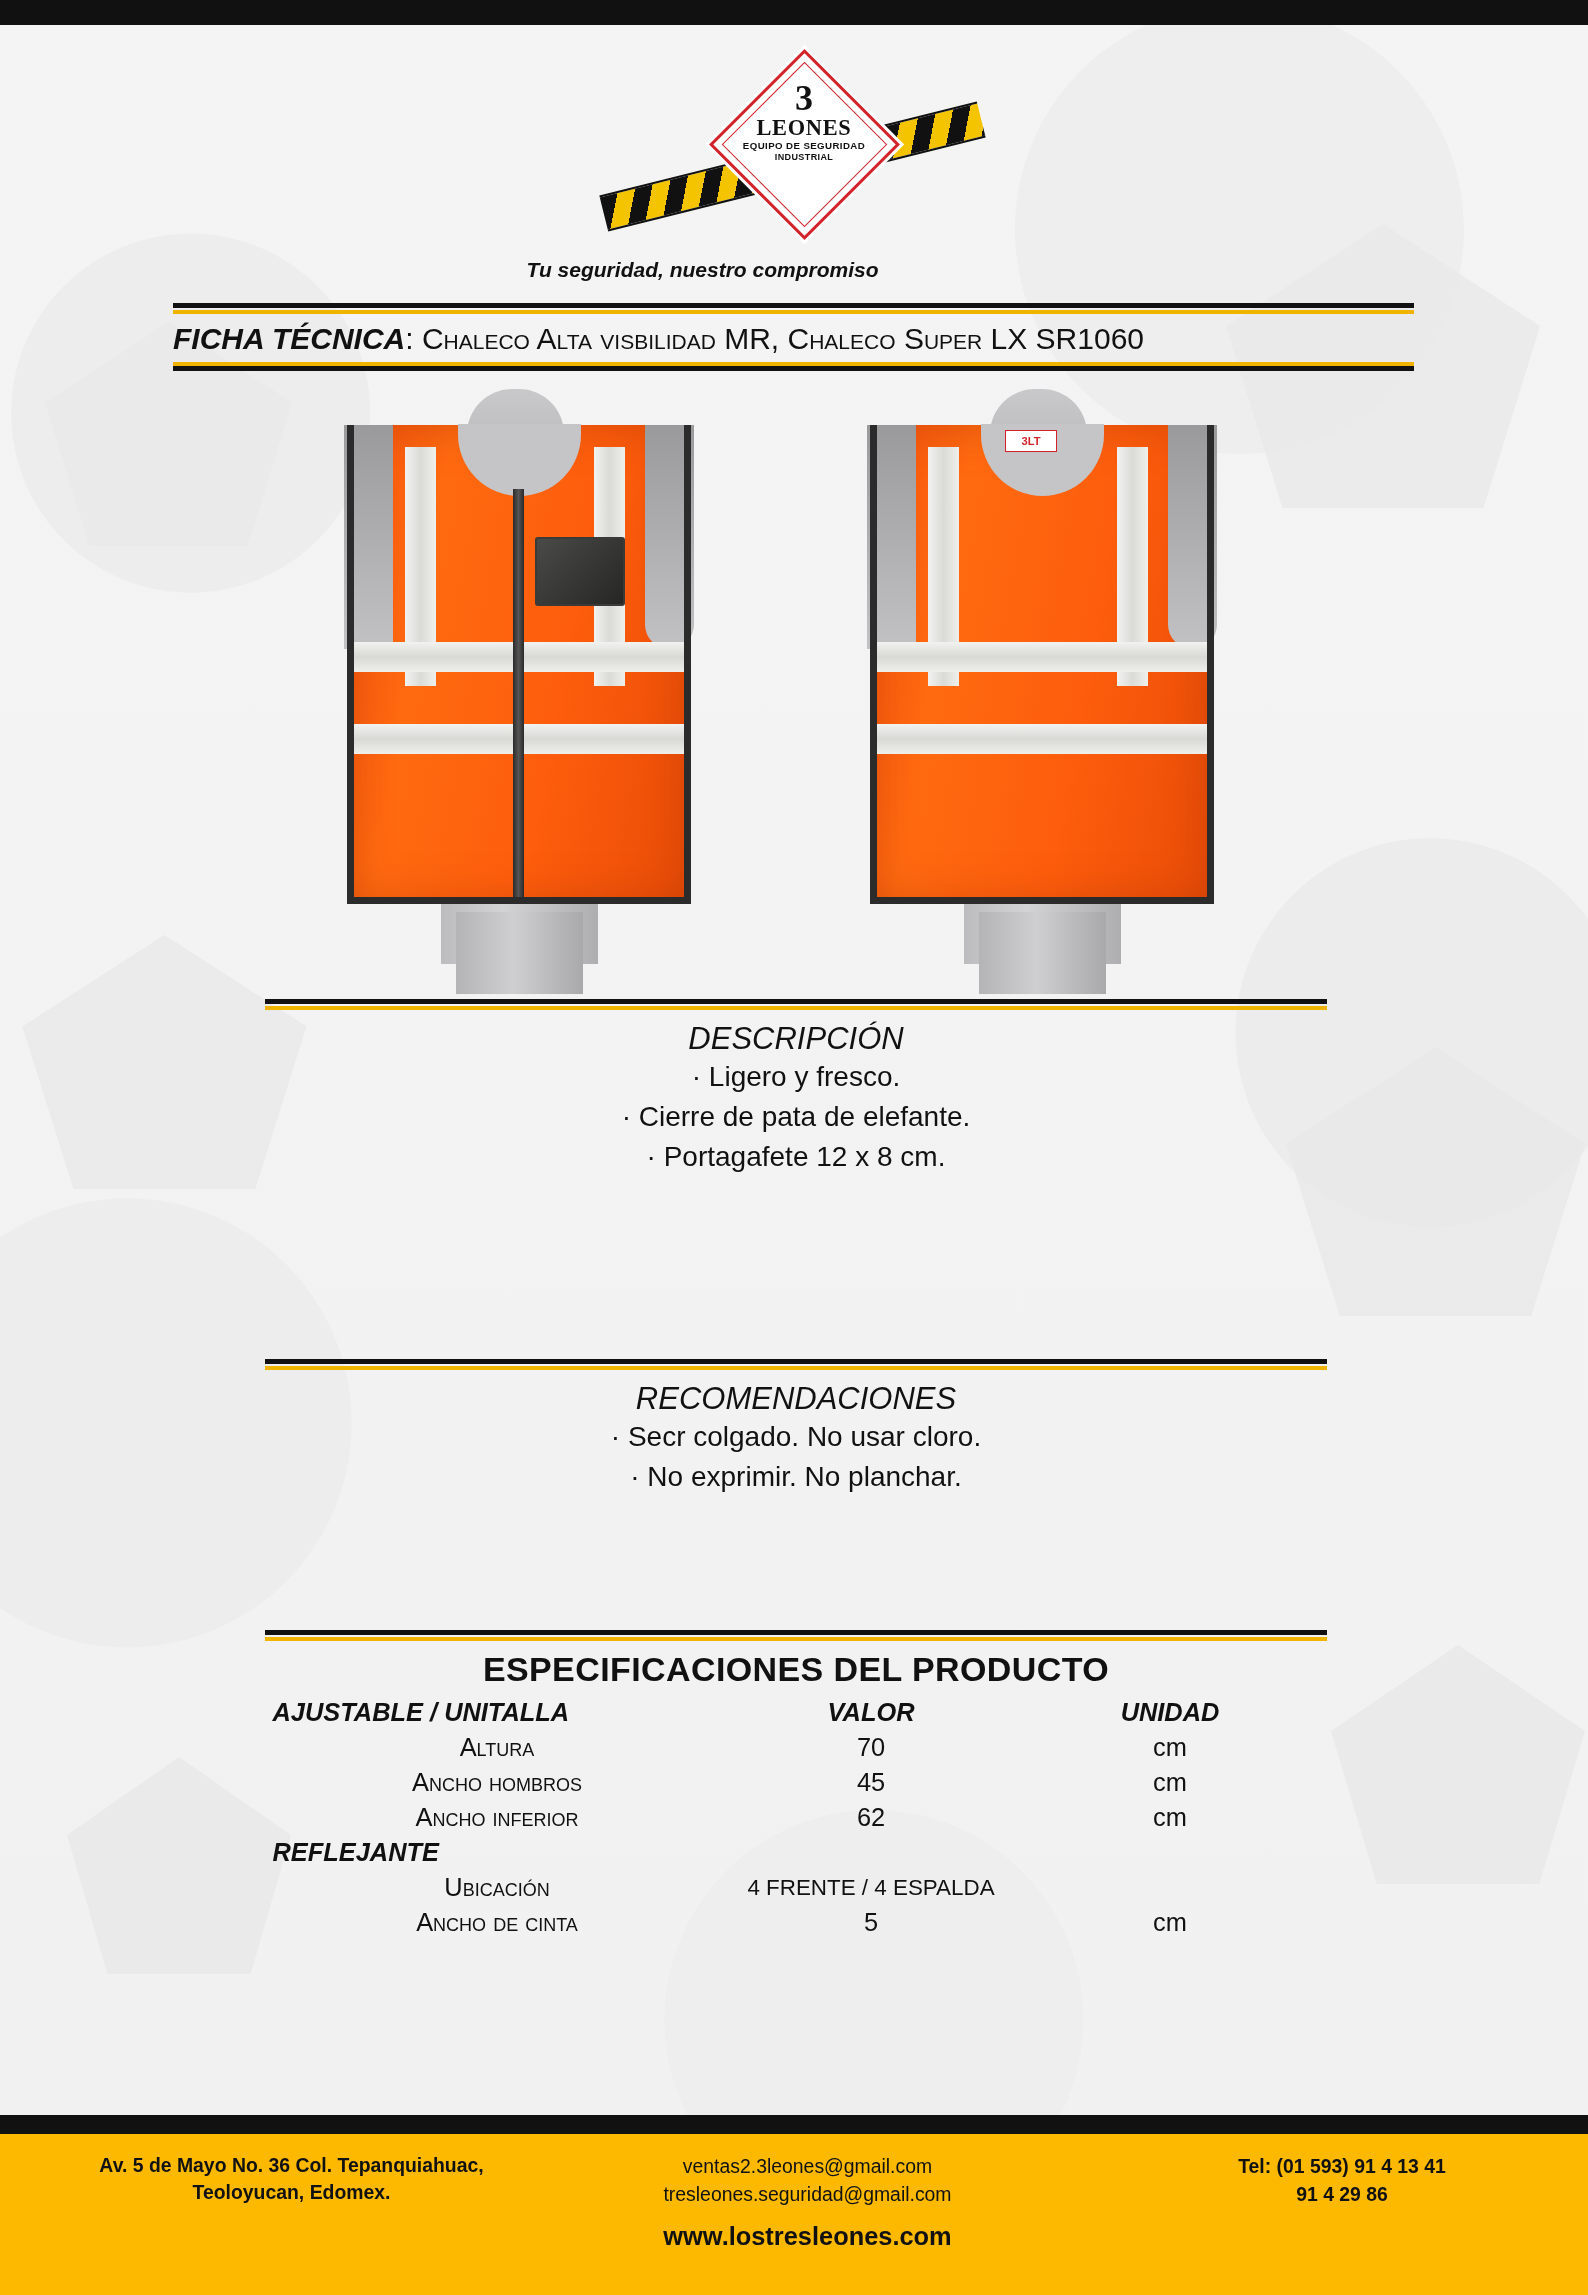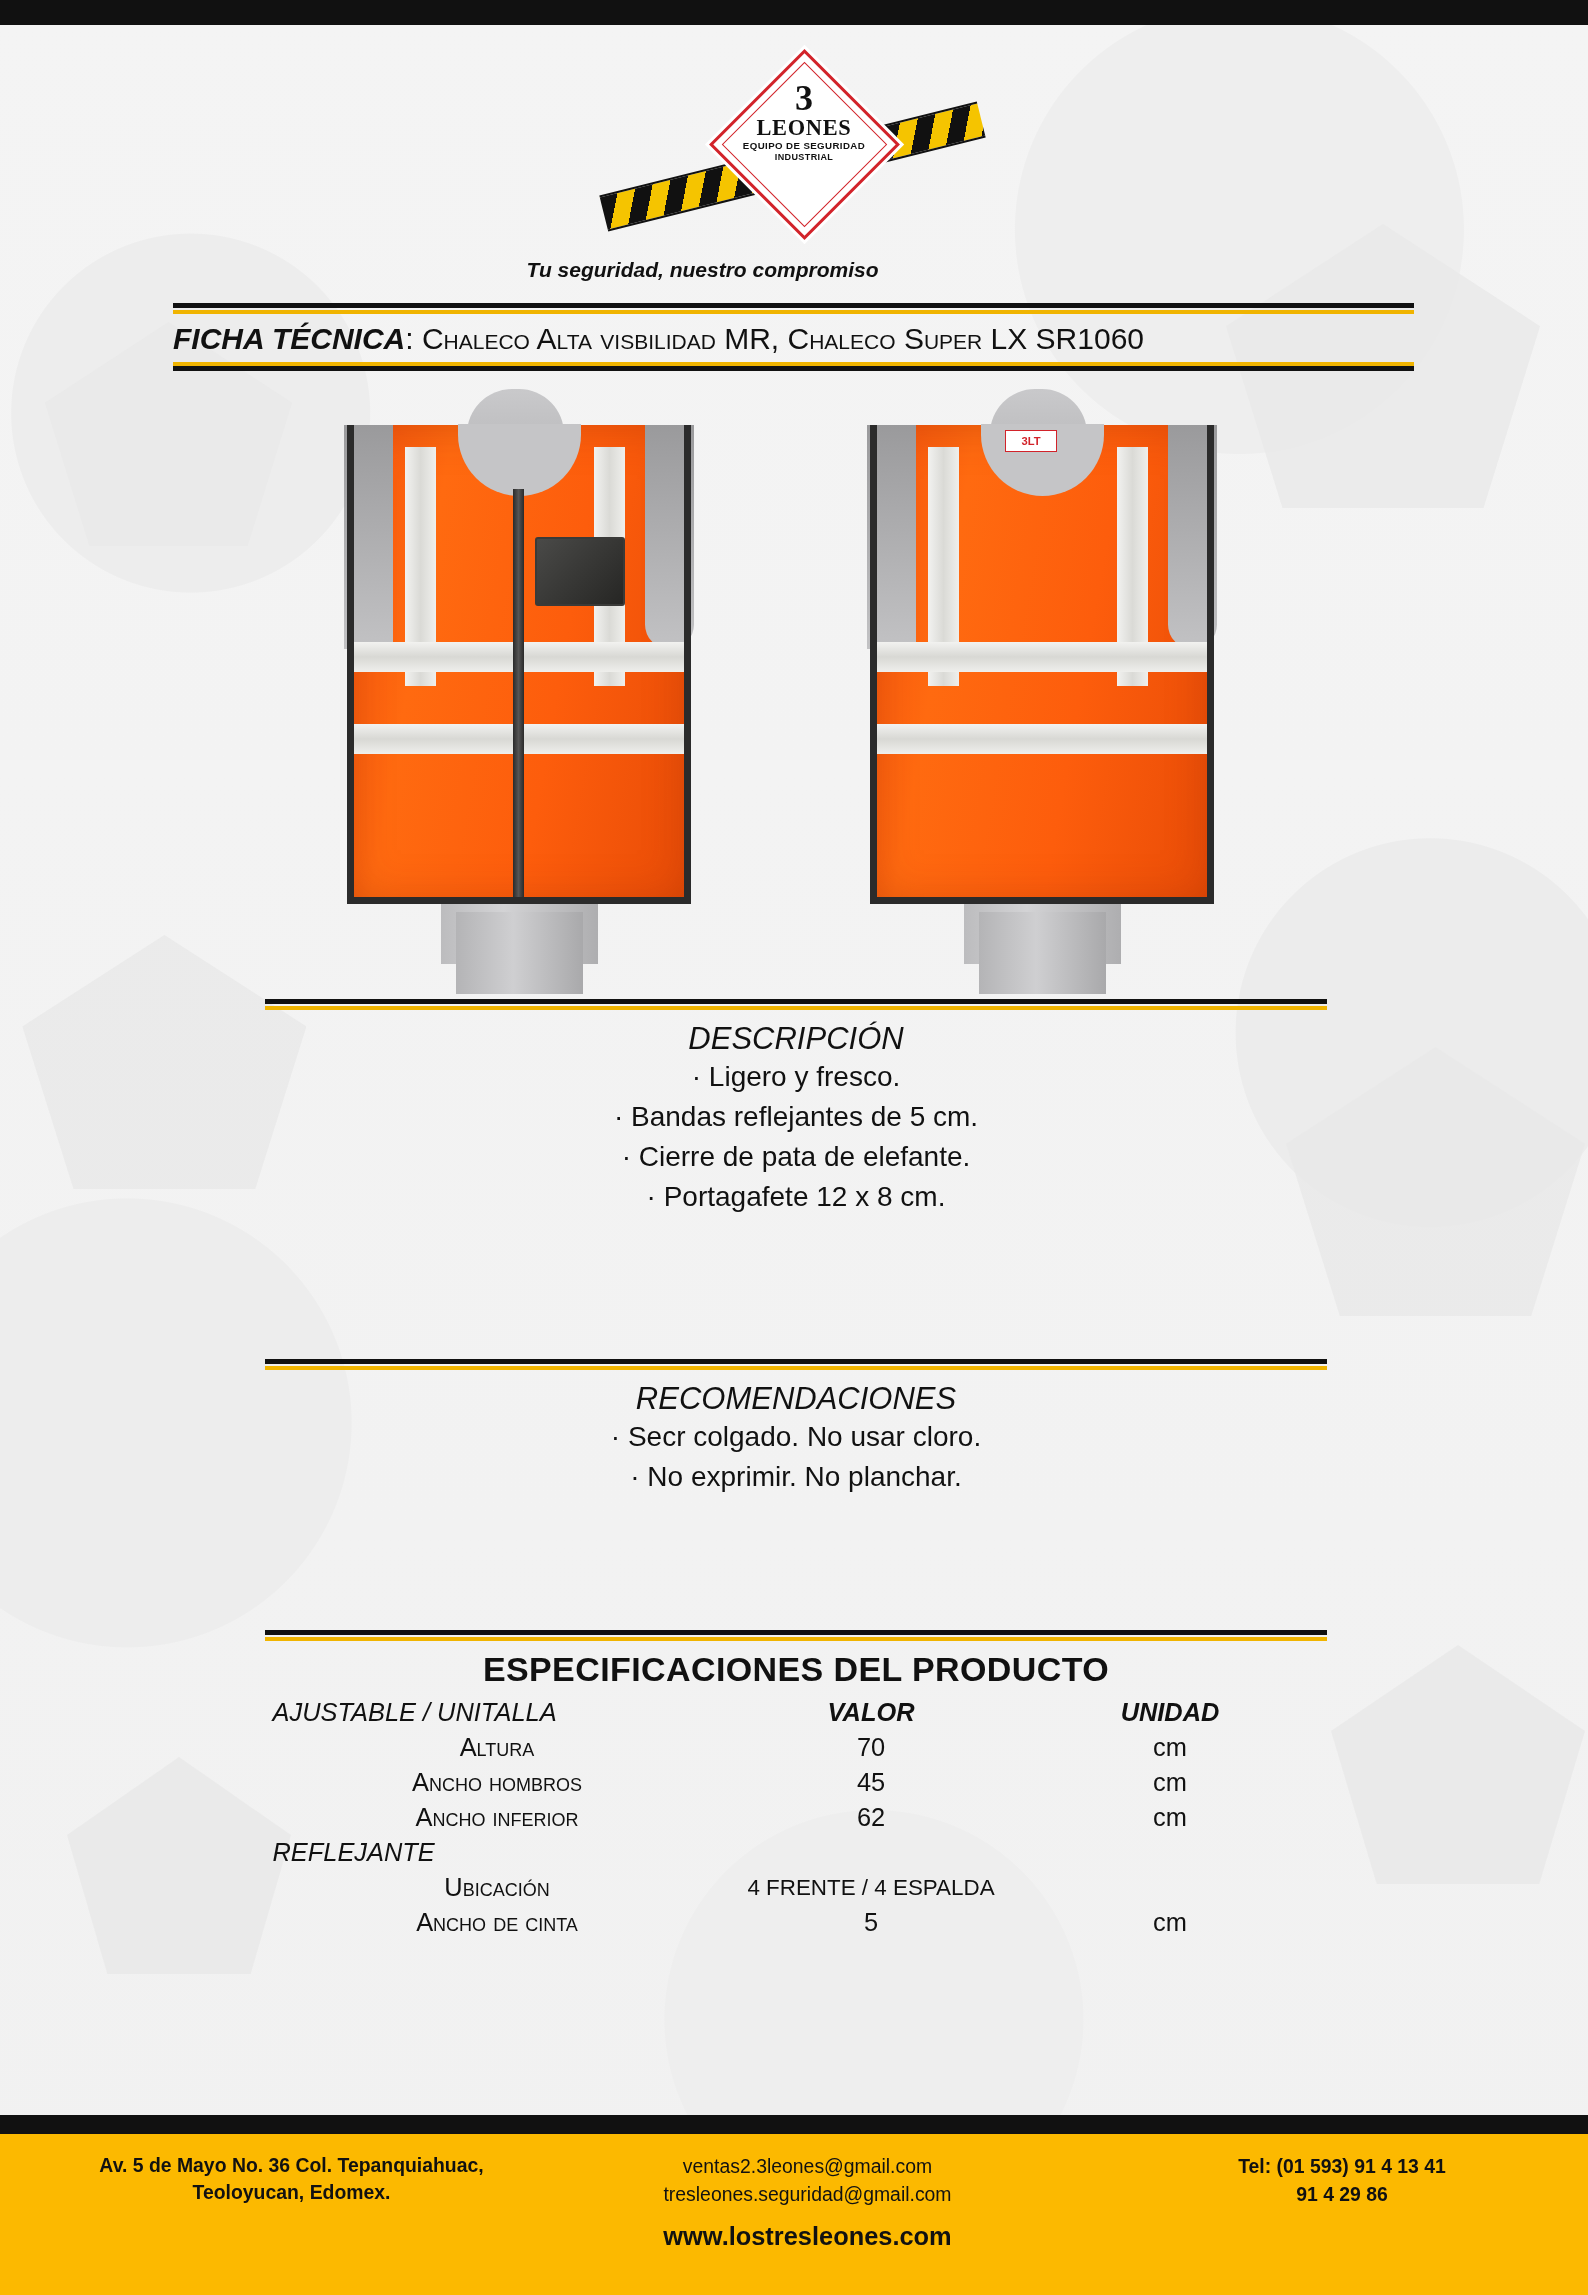--- a/index.html
+++ b/index.html
@@ -334,21 +334,21 @@
     text-align: center;
     font-size: 27px;
   }
   td.c-unit {
     width: 314px;
     text-align: center;
     font-size: 25.4px;
   }
   .hdr-left {
     font-size: 30px;
-    font-weight: normal;
+    font-weight: bold;
     font-style: italic;
     text-align: left !important;
     padding-left: 7.5px !important;
   }
   .hdr-mid, .hdr-right {
     font-size: 30px;
     font-weight: bold;
     font-style: italic;
   }
   .rowlabel { font-variant: small-caps; font-size: 25px; }
@@ -485,21 +485,20 @@
         <div class="edge-dark" style="right:0;top:0;width:6.7px;height:100%;"></div>
       </div>
     </div>
   </div>
 
   <div class="sec" style="top:999px;">
     <div class="rule-black"></div>
     <div class="rule-gold"></div>
     <div class="sec-title">DESCRIPCIÓN</div>
     <div class="sec-line">· Ligero y fresco.</div>
-    <div class="sec-line">· Bandas reflejantes de 5 cm.</div>
     <div class="sec-line">· Cierre de pata de elefante.</div>
     <div class="sec-line">· Portagafete 12 x 8 cm.</div>
   </div>
 
   <div class="sec" style="top:1359px;">
     <div class="rule-black"></div>
     <div class="rule-gold"></div>
     <div class="sec-title">RECOMENDACIONES</div>
     <div class="sec-line">· Secr colgado. No usar cloro.</div>
     <div class="sec-line">· No exprimir. No planchar.</div>

